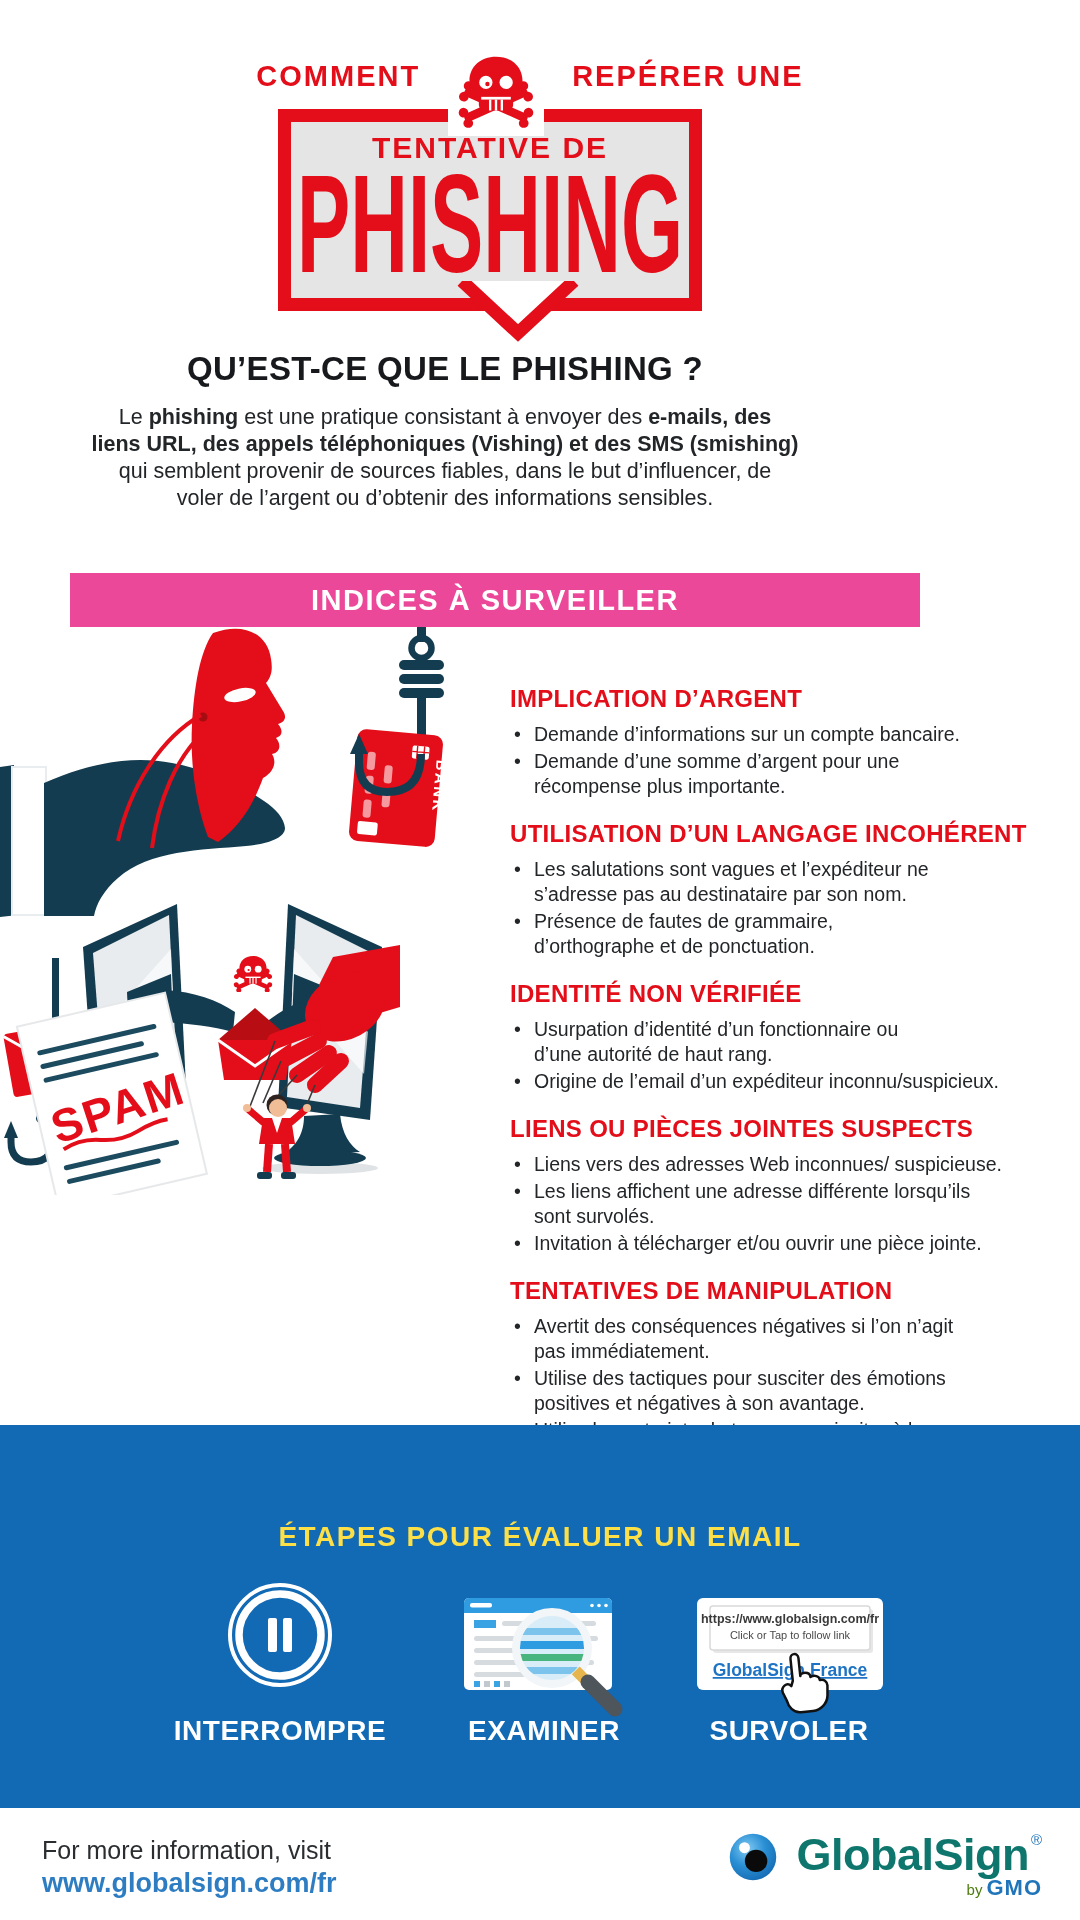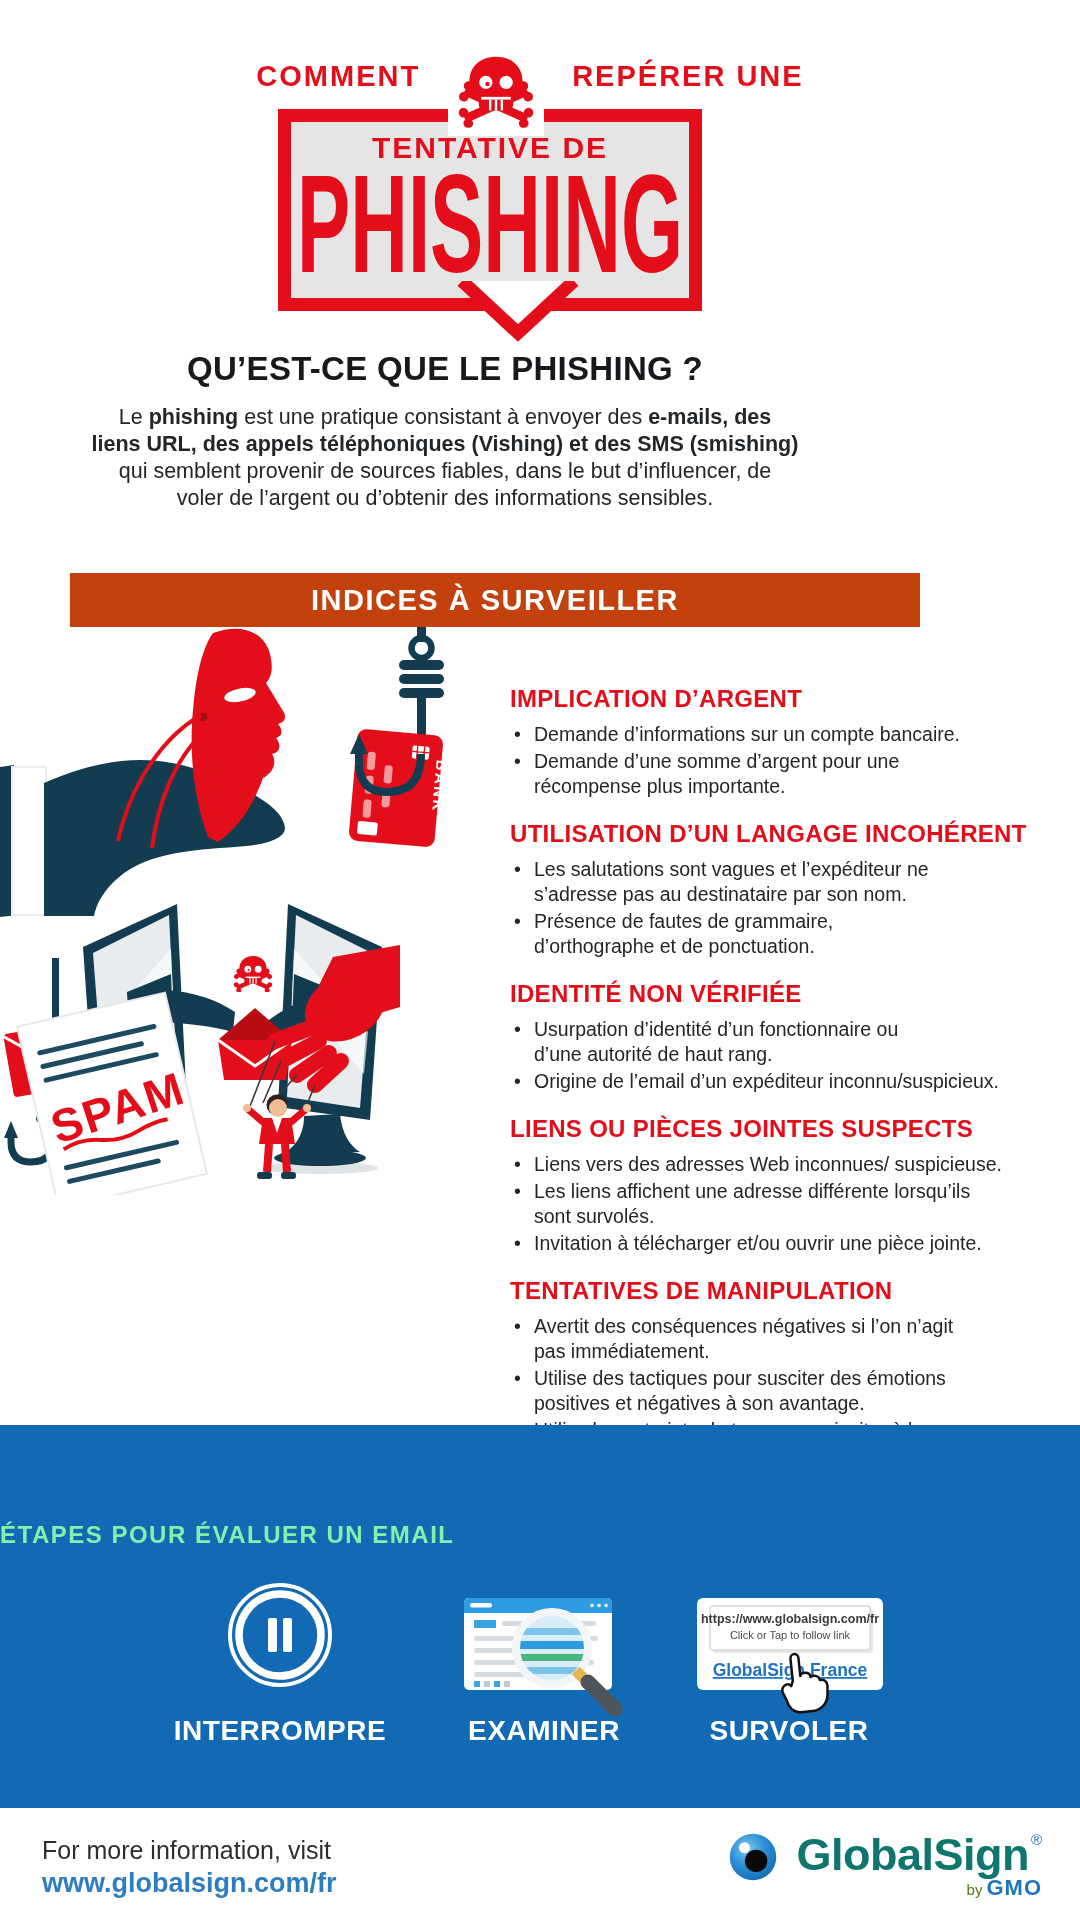--- a/index.html
+++ b/index.html
@@ -16,36 +16,36 @@
   .phishing-svg { display:block; margin:0 auto; }
   .pointer { position:absolute; left:50%; bottom:-51px; transform:translateX(calc(-50% + 28px)); z-index:3; }
 
   
   .intro { position:absolute; top:350px; left:85px; width:720px; text-align:center; }
   .intro h1 { font-size:33px; font-weight:800; color:#17191c; letter-spacing:0.3px; }
   .intro p { margin-top:16px; font-size:21.5px; line-height:27px; color:#232629; white-space:pre-line; }
   .intro p b { font-weight:800; }
 
   
-  .banner { position:absolute; top:573px; left:70px; width:850px; height:54px; background:#c2410c; color:#fff;
+  .banner { position:absolute; top:573px; left:70px; width:850px; height:54px; background:#ec4899; color:#fff;
             display:flex; align-items:center; justify-content:center; font-size:29px; font-weight:bold; letter-spacing:1.5px; z-index:1; }
 
   
   .art { position:absolute; inset:0; pointer-events:none; z-index:0; }
   .art svg { position:absolute; }
   .clue-sections { position:absolute; left:510px; top:685px; width:532px; }
   .clue-section { margin-bottom:21px; }
   .clue-heading { color:#e30e19; font-size:24px; font-weight:800; letter-spacing:0.3px; margin-bottom:9px; }
   .clue-bullets { list-style:none; }
   .clue-bullets li { position:relative; padding-left:24px; font-size:19.5px; line-height:25px; color:#232629; white-space:pre-line; margin-bottom:2px; }
   .clue-bullets li::before { content:"•"; position:absolute; left:4px; top:0; color:#232629; }
 
   
   .steps { position:absolute; top:1425px; left:0; width:1080px; height:383px; background:#1269b4; }
-  .steps-title { position:absolute; top:96px; width:100%; color:#86efac; font-size:24px; font-weight:800; letter-spacing:1.5px; }
+  .steps-title { position:absolute; top:96px; width:100%; text-align:center; color:#fde047; font-size:28px; font-weight:800; letter-spacing:1.5px; }
   .step-icon { position:absolute; }
   .step-labels { position:absolute; top:290px; left:0; width:1080px; height:40px; }
   .step-label { position:absolute; width:280px; text-align:center; color:#fff; font-size:28px; font-weight:800; letter-spacing:0.5px; }
   .lbl-0 { left:140px; } .lbl-1 { left:404px; } .lbl-2 { left:649px; }
 
   
   .footer { position:absolute; top:1808px; left:0; width:1080px; height:116px; background:#fff; }
   .footer-info { position:absolute; left:42px; top:28px; }
   .footer-info-text { font-size:25px; color:#2b2e31; }
   .footer-info-link { font-size:27px; font-weight:800; color:#2e7dc2; margin-top:3px; }

